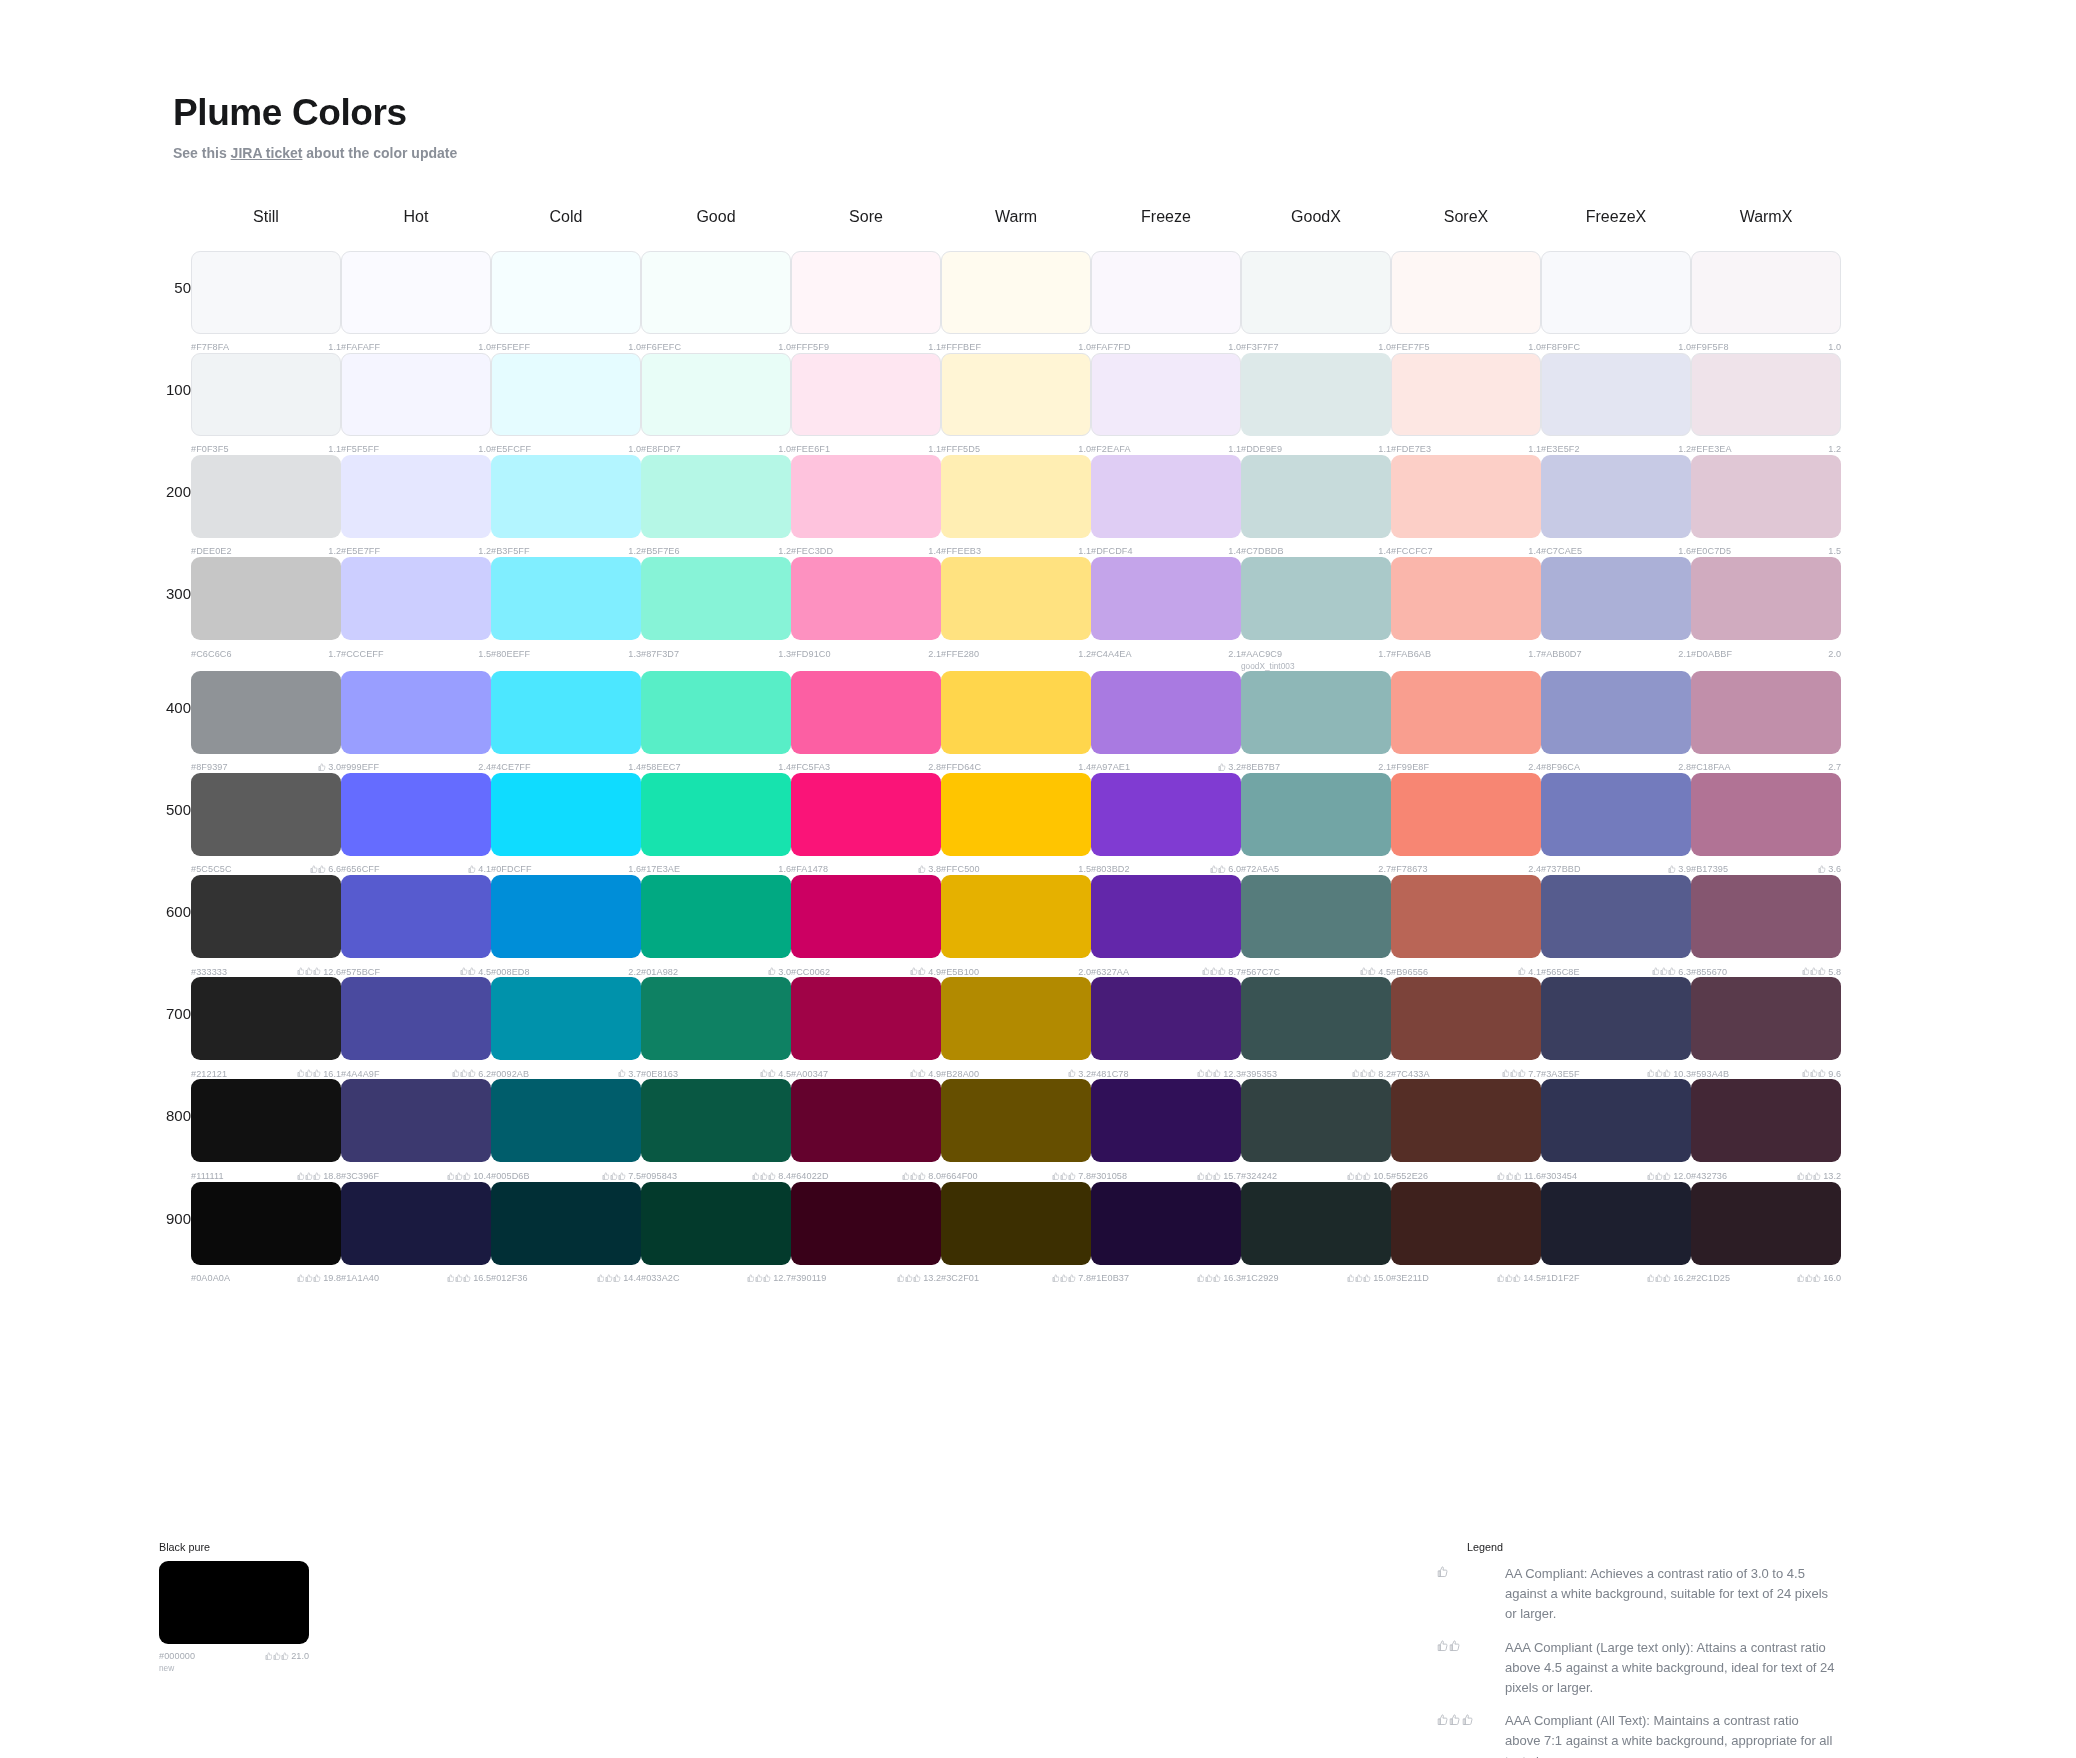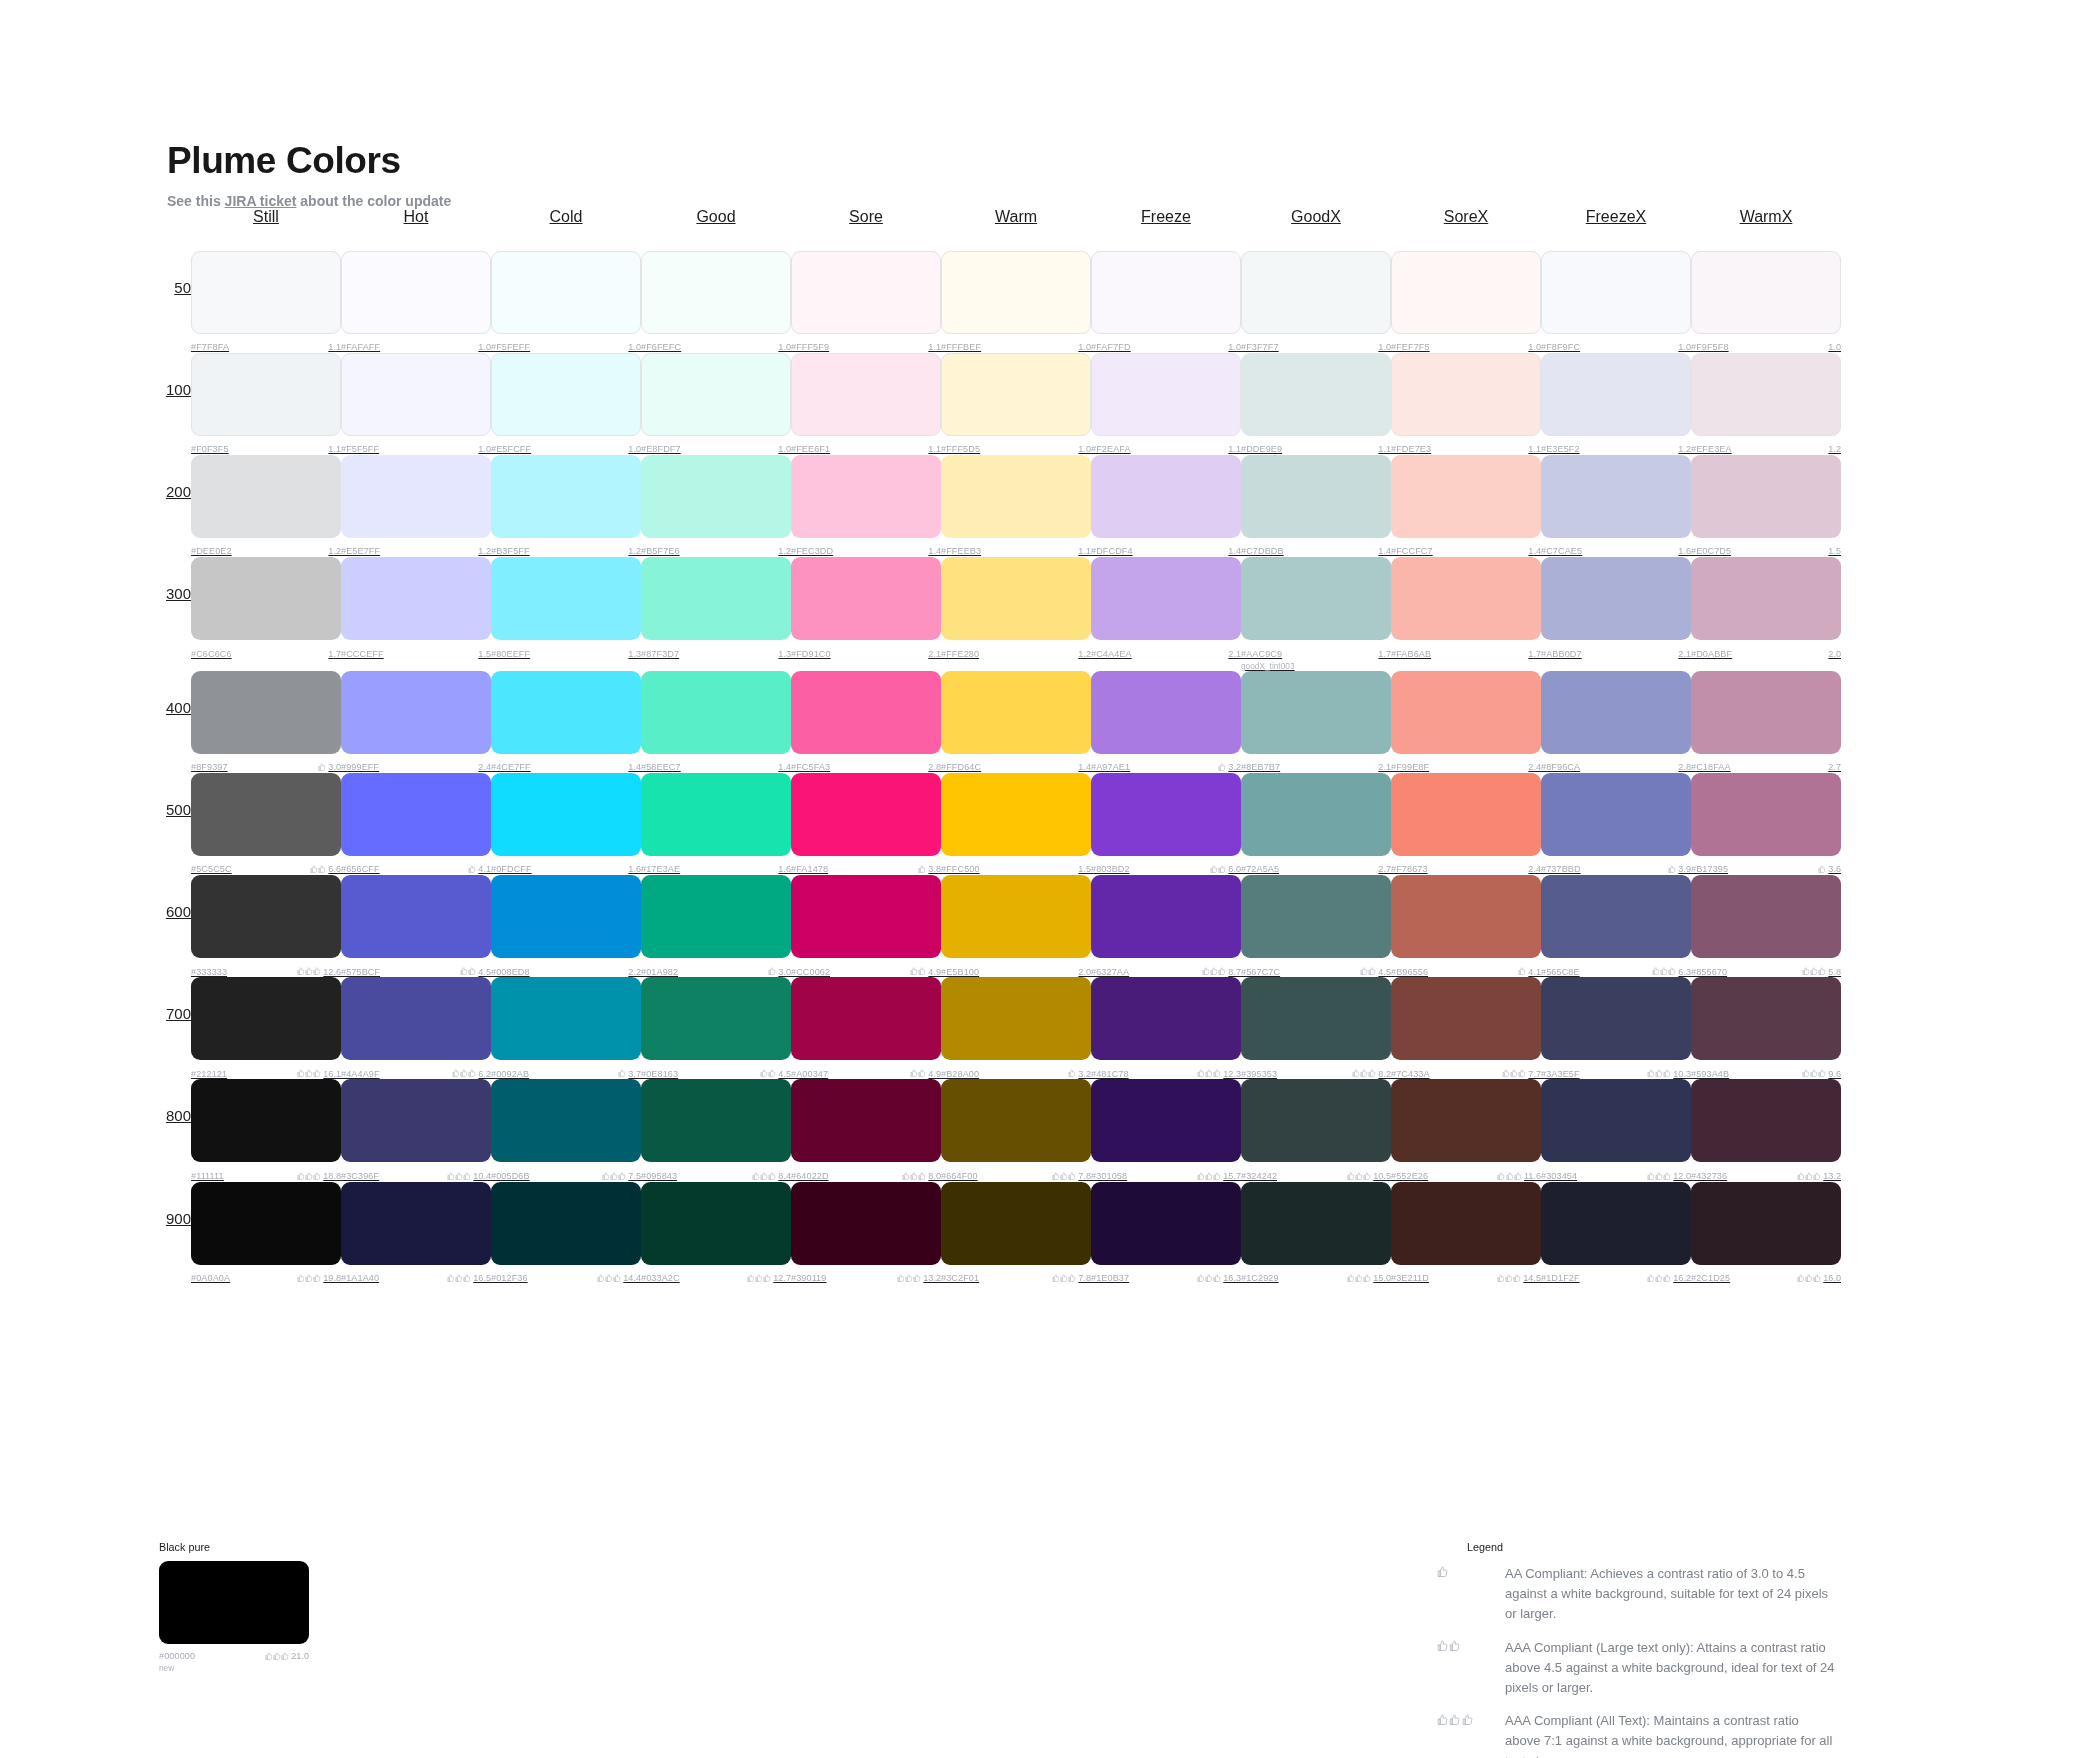--- a/index.html
+++ b/index.html
@@ -7,31 +7,31 @@
   body {
     width:2077px; height:1759px;
     background:#ffffff;
     font-family:"Liberation Sans", sans-serif;
     color:#1d1d1f;
     position:relative;
     overflow:hidden;
   }
 
   
-  #header { position:absolute; left:167px; top:93px;margin-top:48px; }
+  #header { position:absolute; left:173px; top:93px; }
   #page-title {
     font-size:37px; font-weight:700; letter-spacing:-0.4px;
     color:#17181a; margin:0 0 11.6px 0; line-height:1.1;
   }
   #subtitle { font-size:14px; color:#8a8f98; font-weight:700; }
   #subtitle a { color:#8a8f98; text-decoration:underline; }
 
   
   #grid-wrap { position:absolute; left:100px; top:208px; }
-  table.swatch-grid { border-collapse:separate; border-spacing:0;text-decoration:underline; }
+  table.swatch-grid { border-collapse:separate; border-spacing:0; }
   table.swatch-grid td, table.swatch-grid th { padding:0; vertical-align:top; }
 
   .col-head {
     height:43px; font-size:16px; font-weight:400; color:#1d1d1f;
     text-align:center; vertical-align:bottom; padding-bottom:13.3px;
   }
   .row-label-cell {
     width:91px; text-align:right; padding-right:28px;
     font-size:15px; color:#1d1d1f; vertical-align:top;
   }

